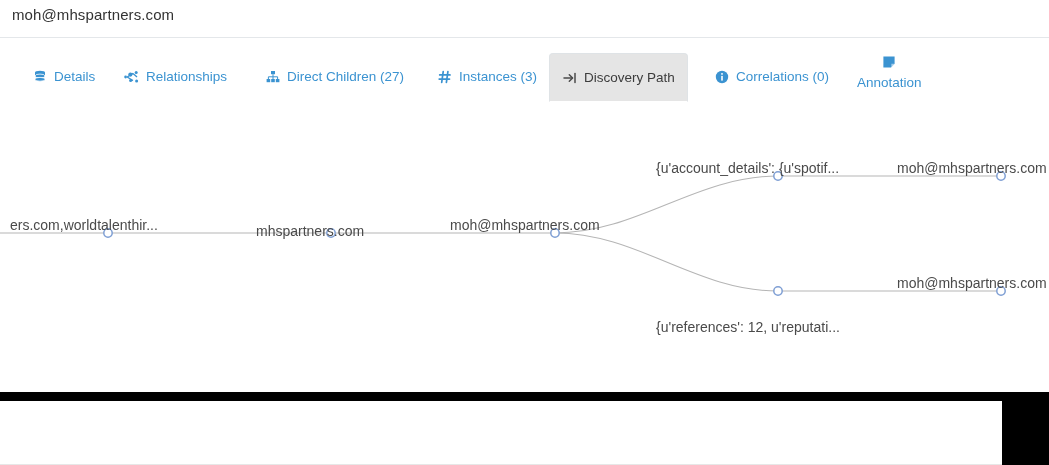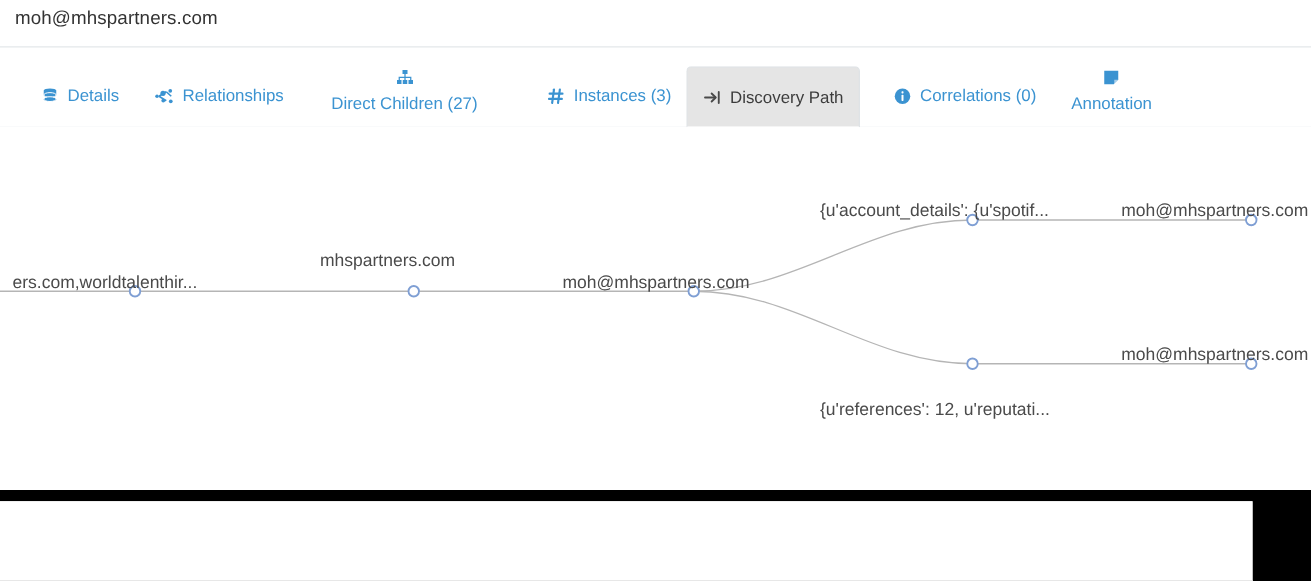--- a/index.html
+++ b/index.html
@@ -132,21 +132,21 @@
           <circle cx="1.6" cy="7" r="1.4" fill="#3b93d1"></circle>
           <circle cx="6.4" cy="4.6" r="2.1" fill="#3b93d1"></circle>
           <circle cx="12.2" cy="2.6" r="1.5" fill="#3b93d1"></circle>
           <circle cx="12.6" cy="11" r="1.5" fill="#3b93d1"></circle>
           <circle cx="6.6" cy="10.4" r="1.5" fill="#3b93d1"></circle>
         </svg>
       </span>
       <span class="tlabel">Relationships</span>
     </div>
 
-    <div class="tab" id="tab2" style="left:253px;flex-direction:column;">
+    <div class="tab" id="tab2" style="left:253px;">
       <span class="ticon">
         <svg width="14" height="14" viewBox="0 0 14 14">
           <rect x="5" y="1" width="4" height="3.2" fill="#3b93d1"></rect>
           <rect x="0.6" y="9" width="3.6" height="3.2" fill="#3b93d1"></rect>
           <rect x="5.2" y="9" width="3.6" height="3.2" fill="#3b93d1"></rect>
           <rect x="9.8" y="9" width="3.6" height="3.2" fill="#3b93d1"></rect>
           <path d="M7 4.2v2.6M2.4 9V6.8h9.2V9M7 6.8V9" stroke="#3b93d1" stroke-width="1" fill="none"></path>
         </svg>
       </span>
       <span class="tlabel">Direct Children (27)</span>
@@ -217,21 +217,21 @@
         <circle cx="331" cy="132" r="4.2"></circle>
         <circle cx="555" cy="132" r="4.2"></circle>
         <circle cx="778" cy="75" r="4.2"></circle>
         <circle cx="1001" cy="75" r="4.2"></circle>
         <circle cx="778" cy="190" r="4.2"></circle>
         <circle cx="1001" cy="190" r="4.2"></circle>
       </g>
     </svg>
 
     <div class="glabel" style="left:10px;top:117px;">ers.com,worldtalenthir...</div>
-    <div class="glabel" style="left:256px;top:100px;">mhspartners.com</div>
+    <div class="glabel" style="left:256px;top:123px;">mhspartners.com</div>
     <div class="glabel" style="left:450px;top:117px;">moh@mhspartners.com</div>
     <div class="glabel" style="left:656px;top:60px;">{u'account_details': {u'spotif...</div>
     <div class="glabel" style="left:897px;top:60px;">moh@mhspartners.com</div>
     <div class="glabel" style="left:656px;top:175px;margin-top:44px;">{u'references': 12, u'reputati...</div>
     <div class="glabel" style="left:897px;top:175px;">moh@mhspartners.com</div>
   </div>
 
   <div class="blackband"></div>
   <div class="blackright"></div>
 

